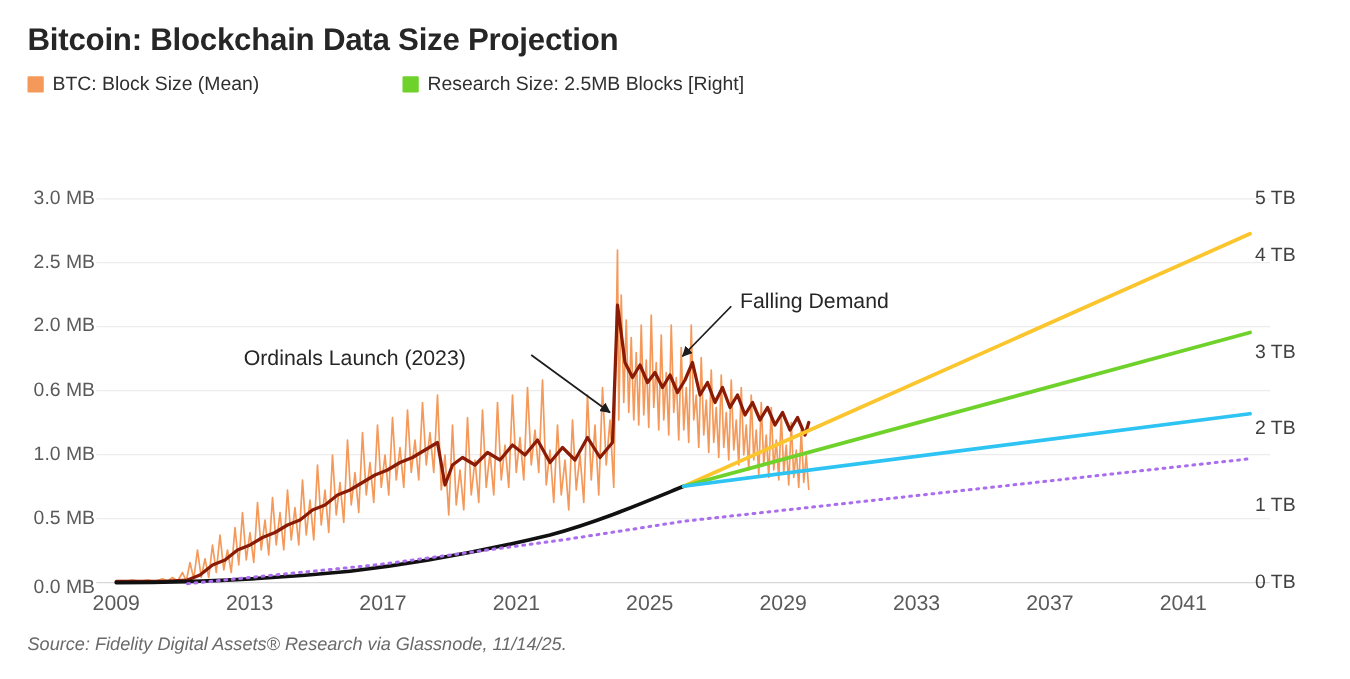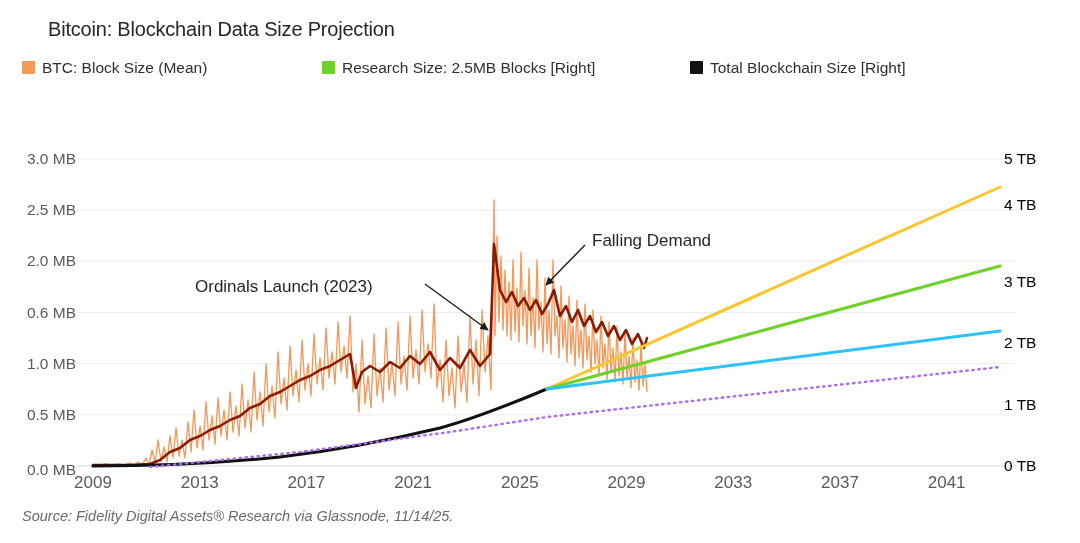--- a/index.html
+++ b/index.html
@@ -17,26 +17,25 @@
   }
   #chart-root {
     position: relative;
     width: 1080px;
     height: 543px;
   }
   #chart-title {
     position: absolute;
     left: 22px;
     top: 18px;
-    font-size: 20px;
-    font-weight: 400;
+    font-size: 25px;
+    font-weight: 700;
     color: #262626;
     letter-spacing: -0.2px;
     white-space: nowrap;
-    margin-left: 26px;
   }
   #legend {
     position: absolute;
     left: 22px;
     top: 55px;
     width: 1040px;
     display: grid;
     grid-template-columns: 300px 368px 360px;
     grid-auto-rows: 25px;
     align-items: center;
@@ -76,21 +75,21 @@
     font-size: 15.5px;
     color: #5a5a5a;
     text-align: right;
     white-space: nowrap;
     transform: translateY(-50%);
   }
   .axis-label-right {
     position: absolute;
     left: 0;
     font-size: 15.5px;
-    color: #000000;
+    color: #404040;
     text-align: left;
     white-space: nowrap;
     transform: translateY(-50%);
   }
   #left-axis {
     position: absolute;
     left: 0;
     top: 140px;
     width: 76px;
     height: 345px;
@@ -141,24 +140,20 @@
   <div id="chart-title">Bitcoin: Blockchain Data Size Projection</div>
 
   <div id="legend">
       <div class="legend-item">
         <span class="legend-swatch" style="background: rgb(244, 153, 90);"></span>
         <span class="legend-label">BTC: Block Size (Mean)</span>
       </div>
       <div class="legend-item">
         <span class="legend-swatch" style="background: rgb(111, 210, 43);"></span>
         <span class="legend-label">Research Size: 2.5MB Blocks [Right]</span>
-      </div>
-      <div class="legend-item">
-        <span class="legend-swatch" style="background: rgb(17, 17, 17);"></span>
-        <span class="legend-label">Total Blockchain Size [Right]</span>
       </div>
     </div>
 
   <div id="plot-wrap">
     <svg id="plot-svg" width="1080" height="345" viewBox="0 0 1080 345">
       <g id="gridlines">
           <line x1="77" x2="1016" y1="326" y2="326" stroke="#d8d8d8" stroke-width="1"></line>
           <line x1="77" x2="1016" y1="274.83333333333337" y2="274.83333333333337" stroke="#ececec" stroke-width="1"></line>
           <line x1="77" x2="1016" y1="223.66666666666669" y2="223.66666666666669" stroke="#ececec" stroke-width="1"></line>
           <line x1="77" x2="1016" y1="172.5" y2="172.5" stroke="#ececec" stroke-width="1"></line>

